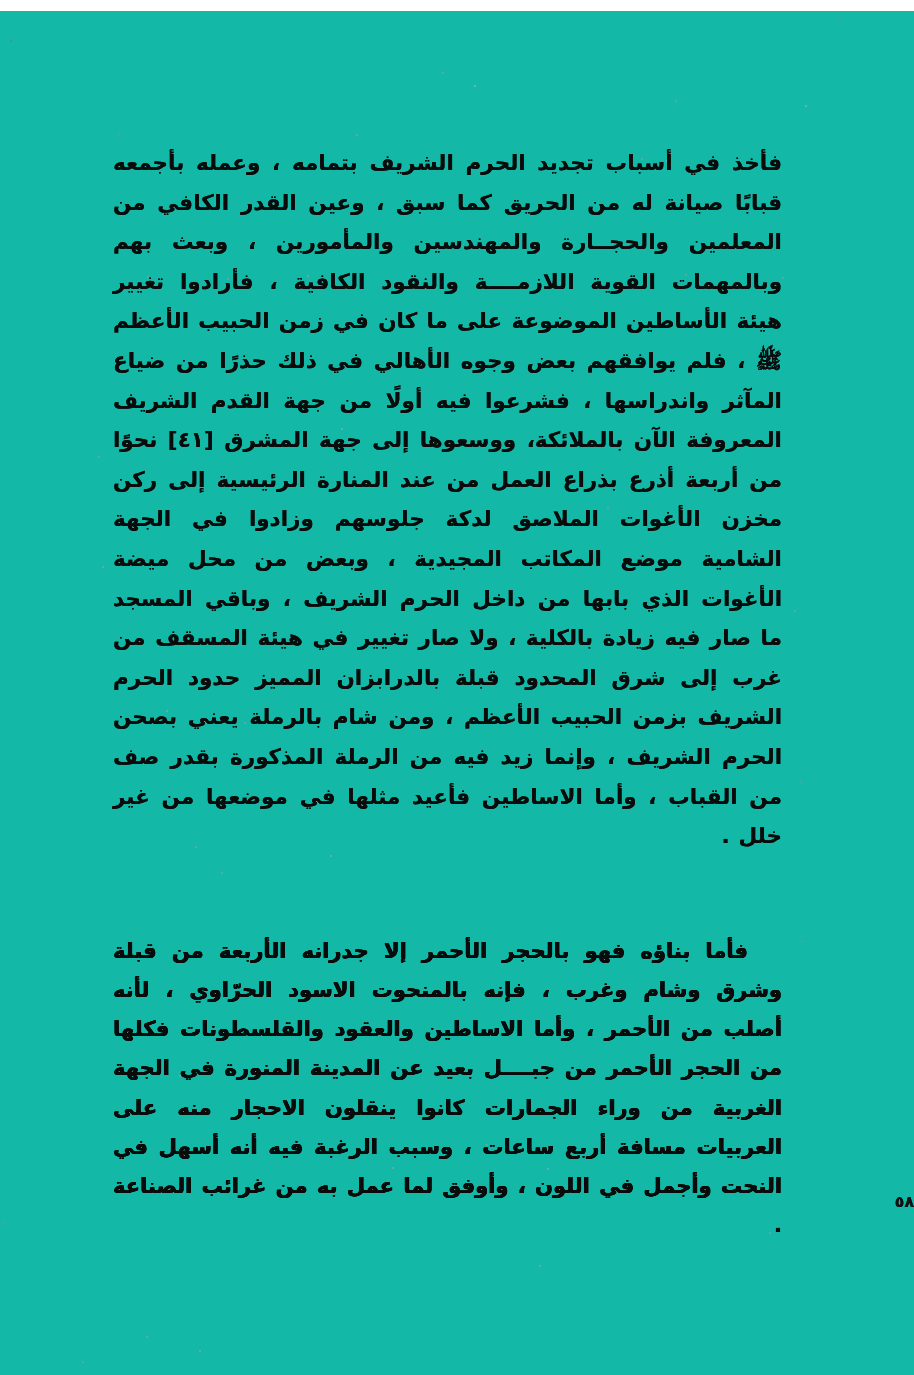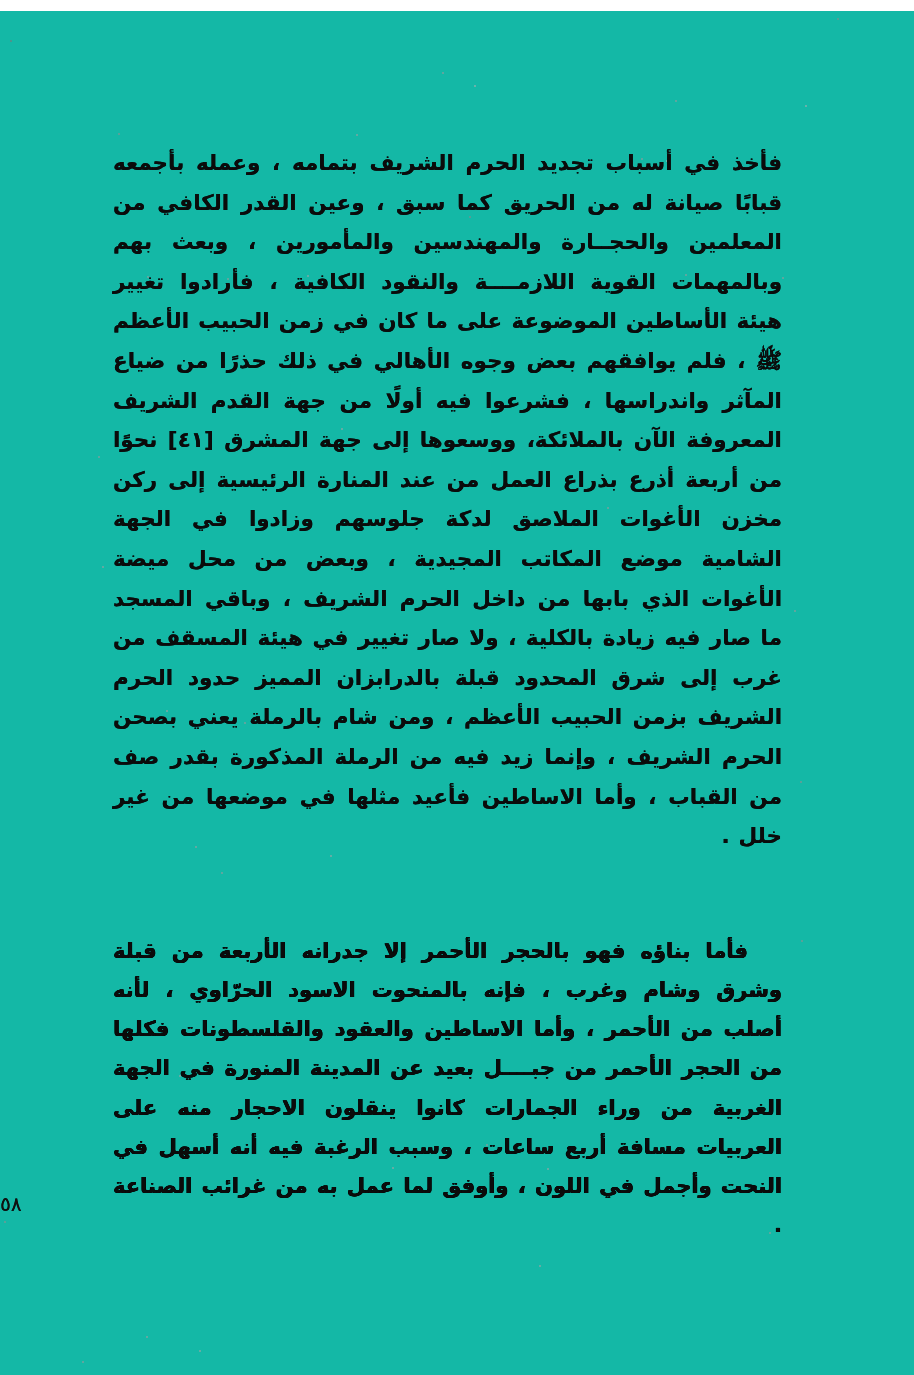--- a/index.html
+++ b/index.html
@@ -112,23 +112,23 @@
       0 .25px 0 rgba(0,0,0,.8);
   }
   .gap-md { height: 34px; }
   .gap-lg { height: 42px; }
 
   .page-number {
     position: absolute;
     top: 1181px;
     left: 0;
     right: 0;
-    text-align: left;
-    font-size: 20px;
-    font-weight: 400;
+    text-align: right;
+    font-size: 16px;
+    font-weight: 700;
     color: #111;
     letter-spacing: 1px;
     text-shadow: .3px 0 0 rgba(0,0,0,.9);
   }
 </style>
 </head>
 <body>
 
 <div class="page">
 

